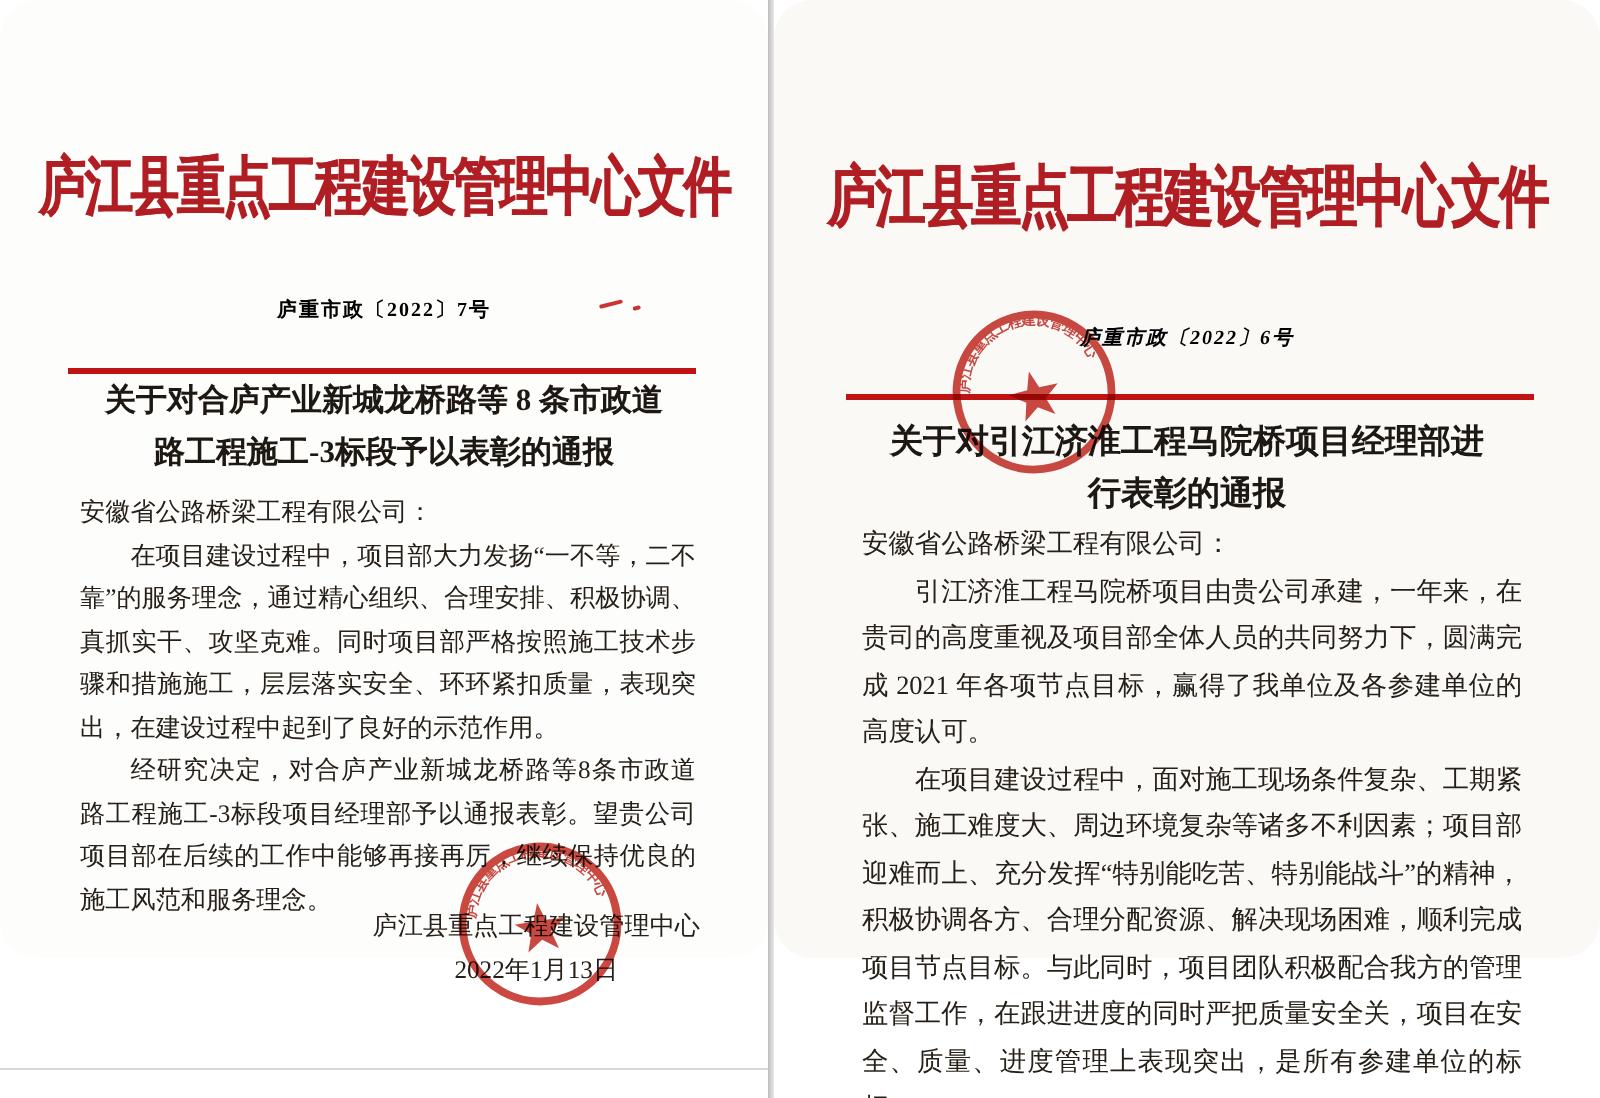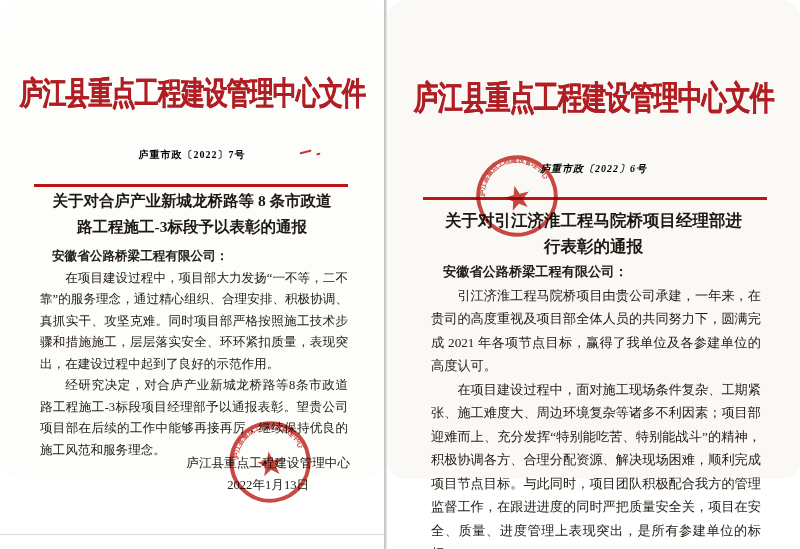--- a/index.html
+++ b/index.html
@@ -42,21 +42,21 @@
     font-weight:bold;color:#1d1812;line-height:26px;
   }
   .page-left .doc-title{top:188px;font-size:15.5px;}
   .page-right .doc-title{top:208px;font-size:16.5px;}
 
   .doc-body{
     position:absolute;color:#262018;text-align:justify;
   }
   .page-left .doc-body{top:246px;left:40px;width:308px;font-size:12.6px;line-height:21.5px;}
   .page-right .doc-body{top:260px;left:44px;width:330px;font-size:13.2px;line-height:23.5px;}
-  .addressee{font-weight:bold;margin-left:12px;}
+  .addressee{font-weight:normal;}
   .doc-body p{margin:0;text-indent:2em;}
 
   .sig-block{
     position:absolute;right:34px;top:452px;text-align:center;
     font-size:12.6px;color:#262018;line-height:22px;z-index:1;
   }
 
   .seal{position:absolute;z-index:2;mix-blend-mode:multiply;opacity:0.88;}
   .seal-left{left:226px;top:418px;width:88px;height:88px;transform:rotate(-8deg);}
   .seal-right{left:86px;top:152px;width:88px;height:88px;transform:rotate(-14deg);}

